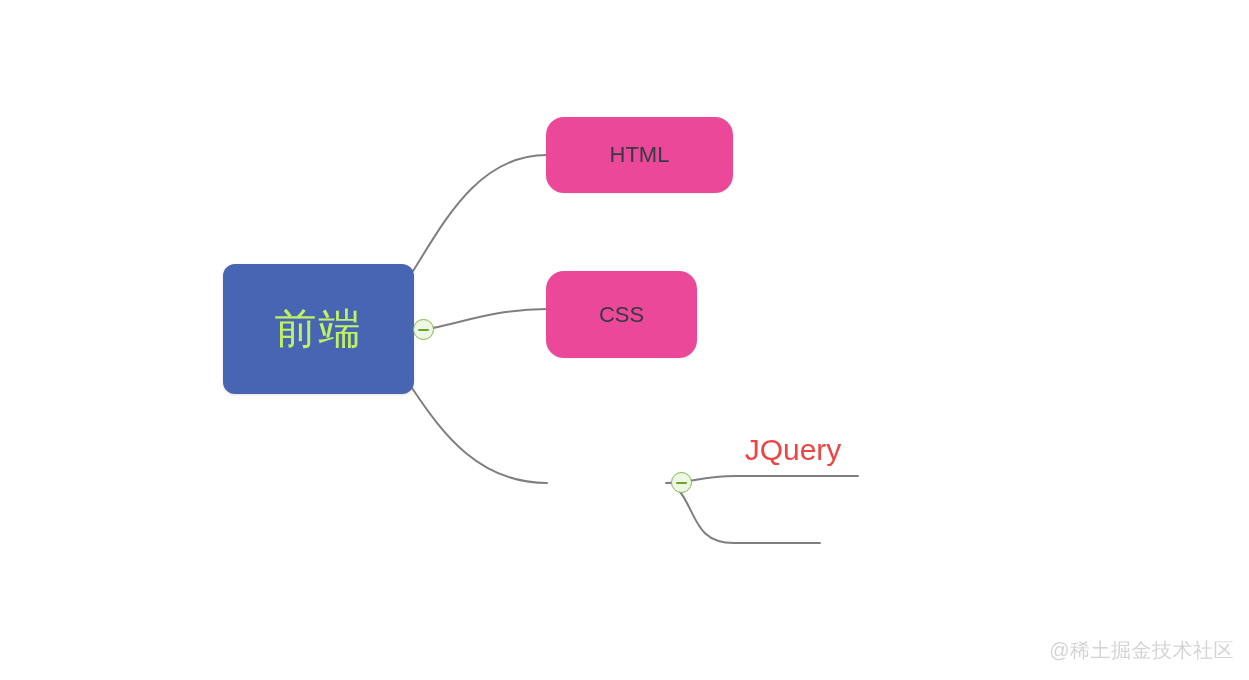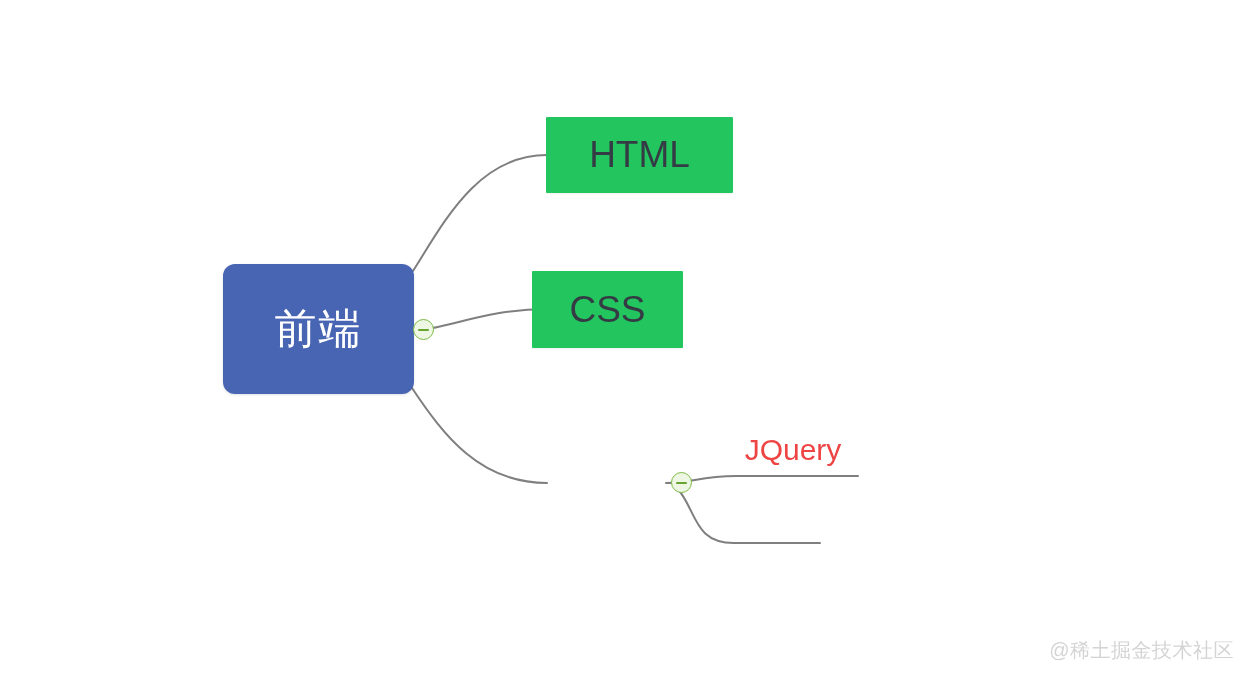--- a/index.html
+++ b/index.html
@@ -31,34 +31,34 @@
     box-sizing: border-box;
     cursor: default;
   }
   .node-root {
     left: 223px;
     top: 264px;
     width: 191px;
     height: 130px;
     background: #4865b3;
     border-radius: 12px;
-    color: #ffffff;
+    color: #bef264;
     font-size: 42px;
     letter-spacing: 2px;
     box-shadow: 0 1px 3px rgba(0,0,0,0.12);
   }
   .node-topic {
-    background: #22c55e;
-    border-radius: 1px;
+    background: #ec4899;
+    border-radius: 18px;
     color: #353b44;
-    font-size: 37px;
+    font-size: 22px;
     box-shadow: 0 1px 2px rgba(0,0,0,0.06);
   }
   .node-html { left: 546px; top: 117px; width: 187px; height: 76px; }
-  .node-css  { left: 532px; top: 271px; width: 151px; height: 77px; }
+  .node-css  { left: 546px; top: 271px; width: 151px; height: 87px; }
   .node-js   { left: 546px; top: 444px; width: 120px; height: 78px; }
   .node-sub {
     position: absolute;
     width: 160px;
     text-align: center;
     color: #ef4444;
     font-size: 30px;
     cursor: default;
   }
   .sub-jquery { left: 713px; top: 433px; }

